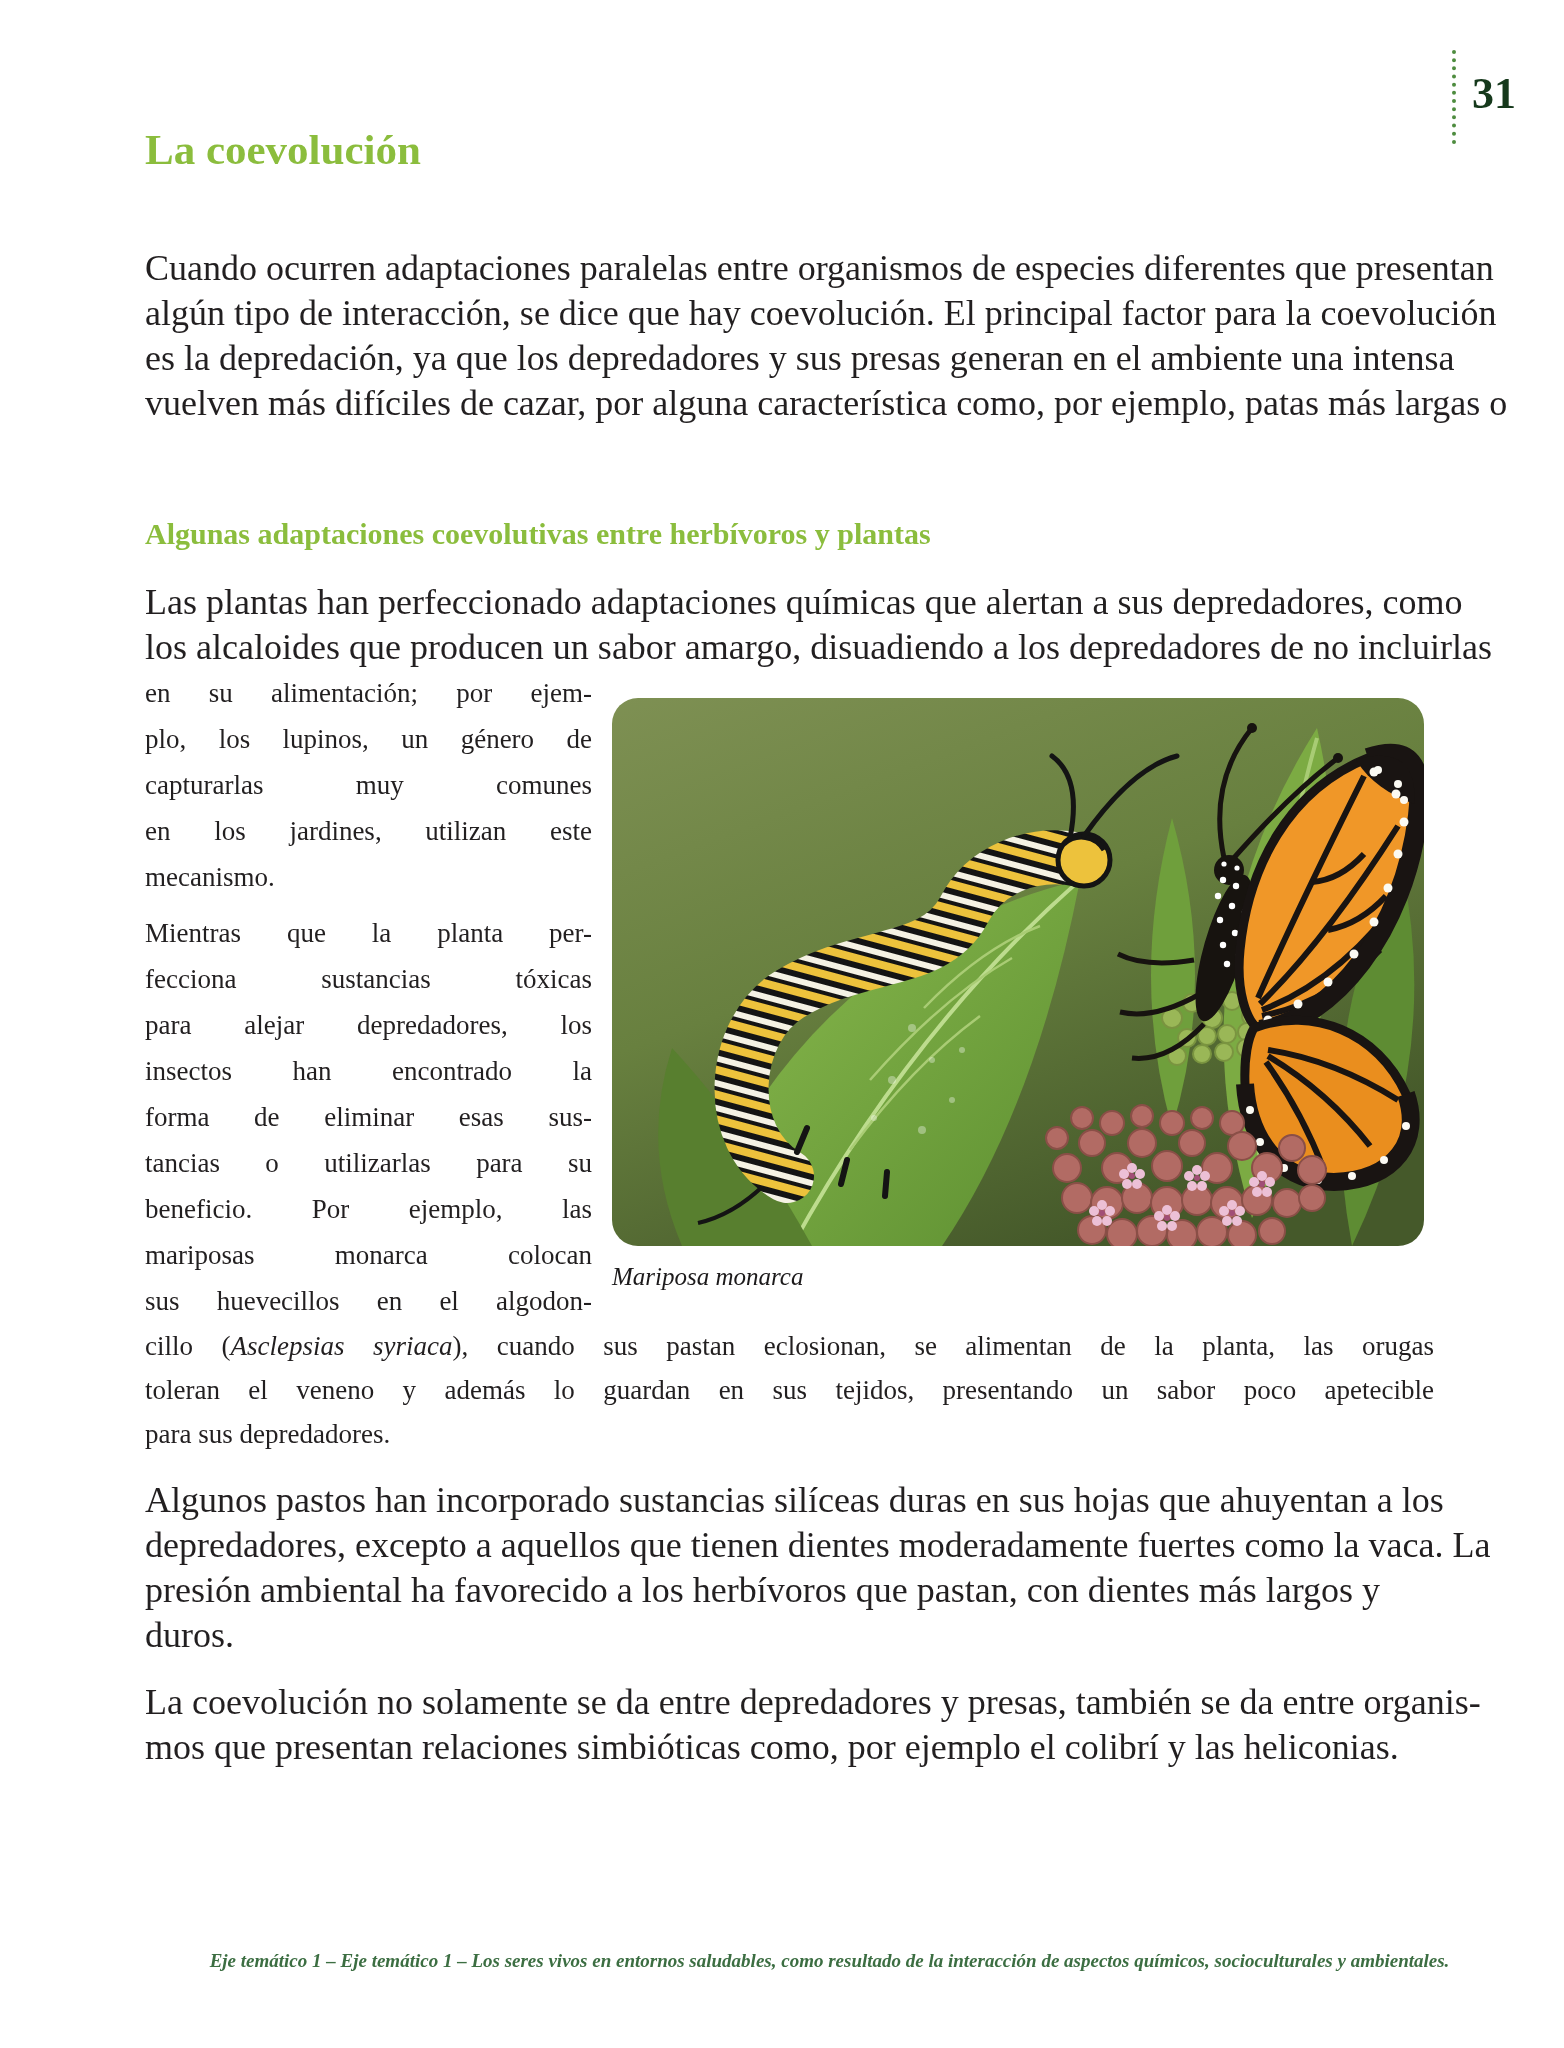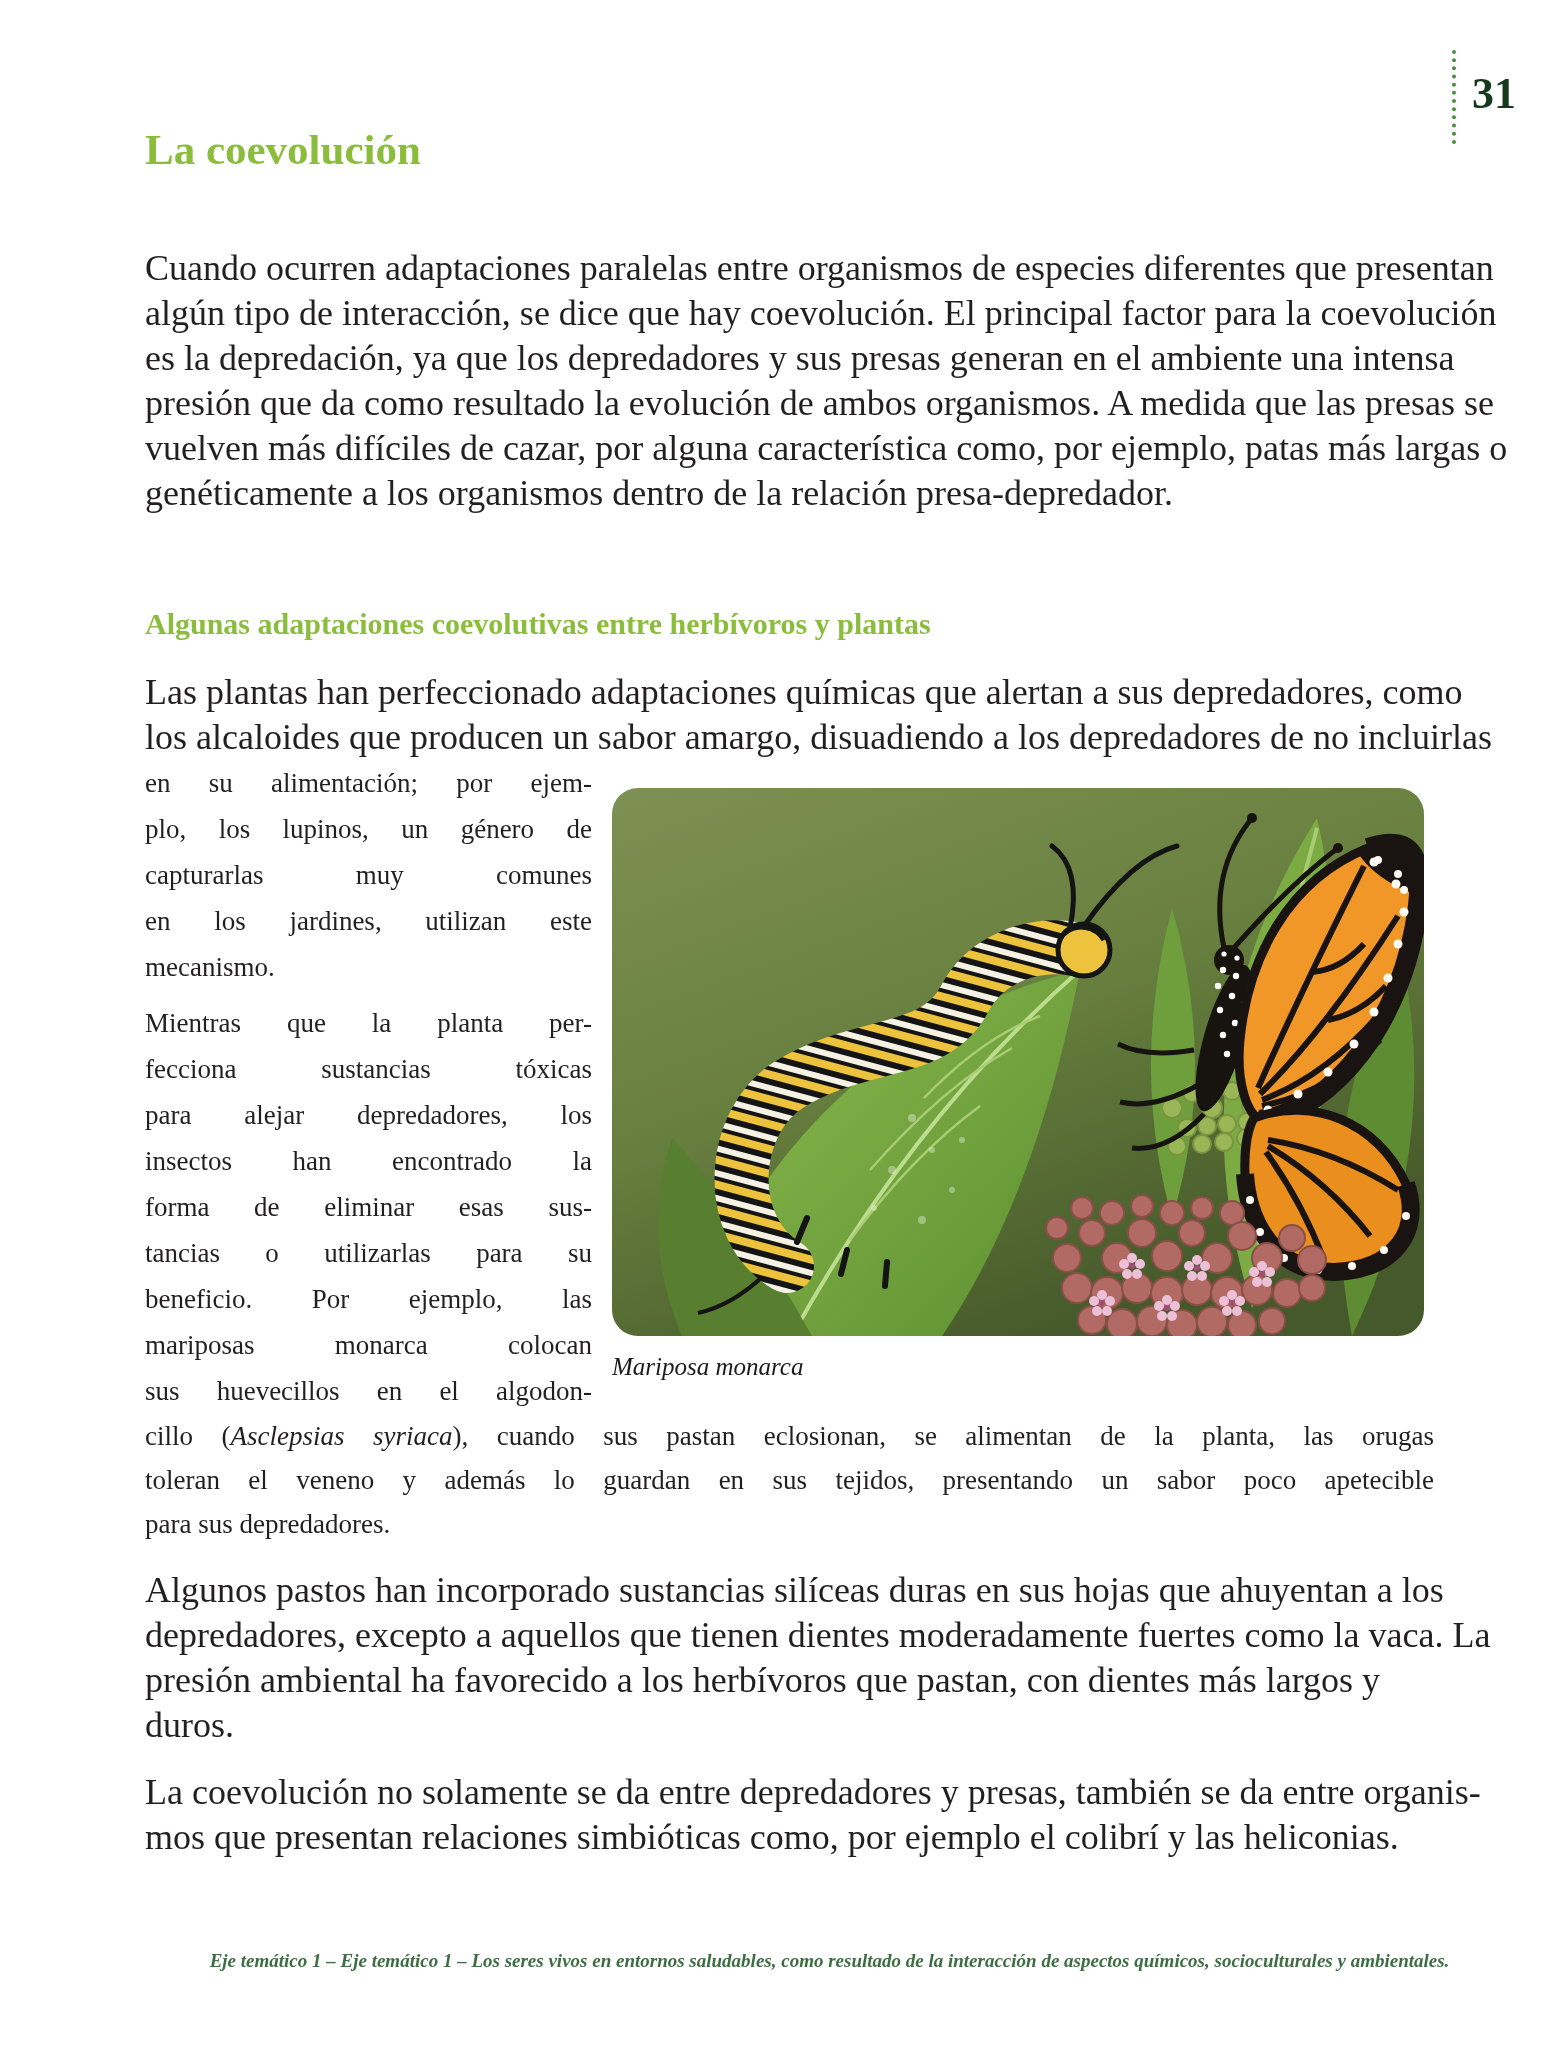--- a/index.html
+++ b/index.html
@@ -104,24 +104,22 @@
 
   <div class="content">
 
     <h1 class="title">La coevolución</h1>
 
     <div class="para intro">
       <div>
           <div class="tl">Cuando ocurren adaptaciones paralelas  entre organismos de especies diferentes que presentan</div>
           <div class="tl">algún tipo de interacción, se dice que hay coevolución.  El principal factor para la coevolución</div>
           <div class="tl">es la depredación, ya que los depredadores y sus presas generan en el ambiente una intensa</div>
-          <div class="tl">presión que da como resultado la evolución de ambos organismos. A medida que las presas se</div>
           <div class="tl">vuelven más difíciles de cazar, por alguna característica como, por ejemplo, patas más largas o</div>
         </div>
-      <div class="tl-last">genéticamente a los organismos dentro de la relación presa-depredador.</div>
     </div>
 
     <h2 class="subtitle">Algunas adaptaciones coevolutivas entre herbívoros y plantas</h2>
 
     <div class="para lead">
       <div>
           <div class="tl">Las plantas han perfeccionado adaptaciones químicas que alertan a sus depredadores, como</div>
           <div class="tl">los alcaloides que producen un sabor amargo, disuadiendo a los depredadores de no incluirlas</div>
         </div>
     </div>

